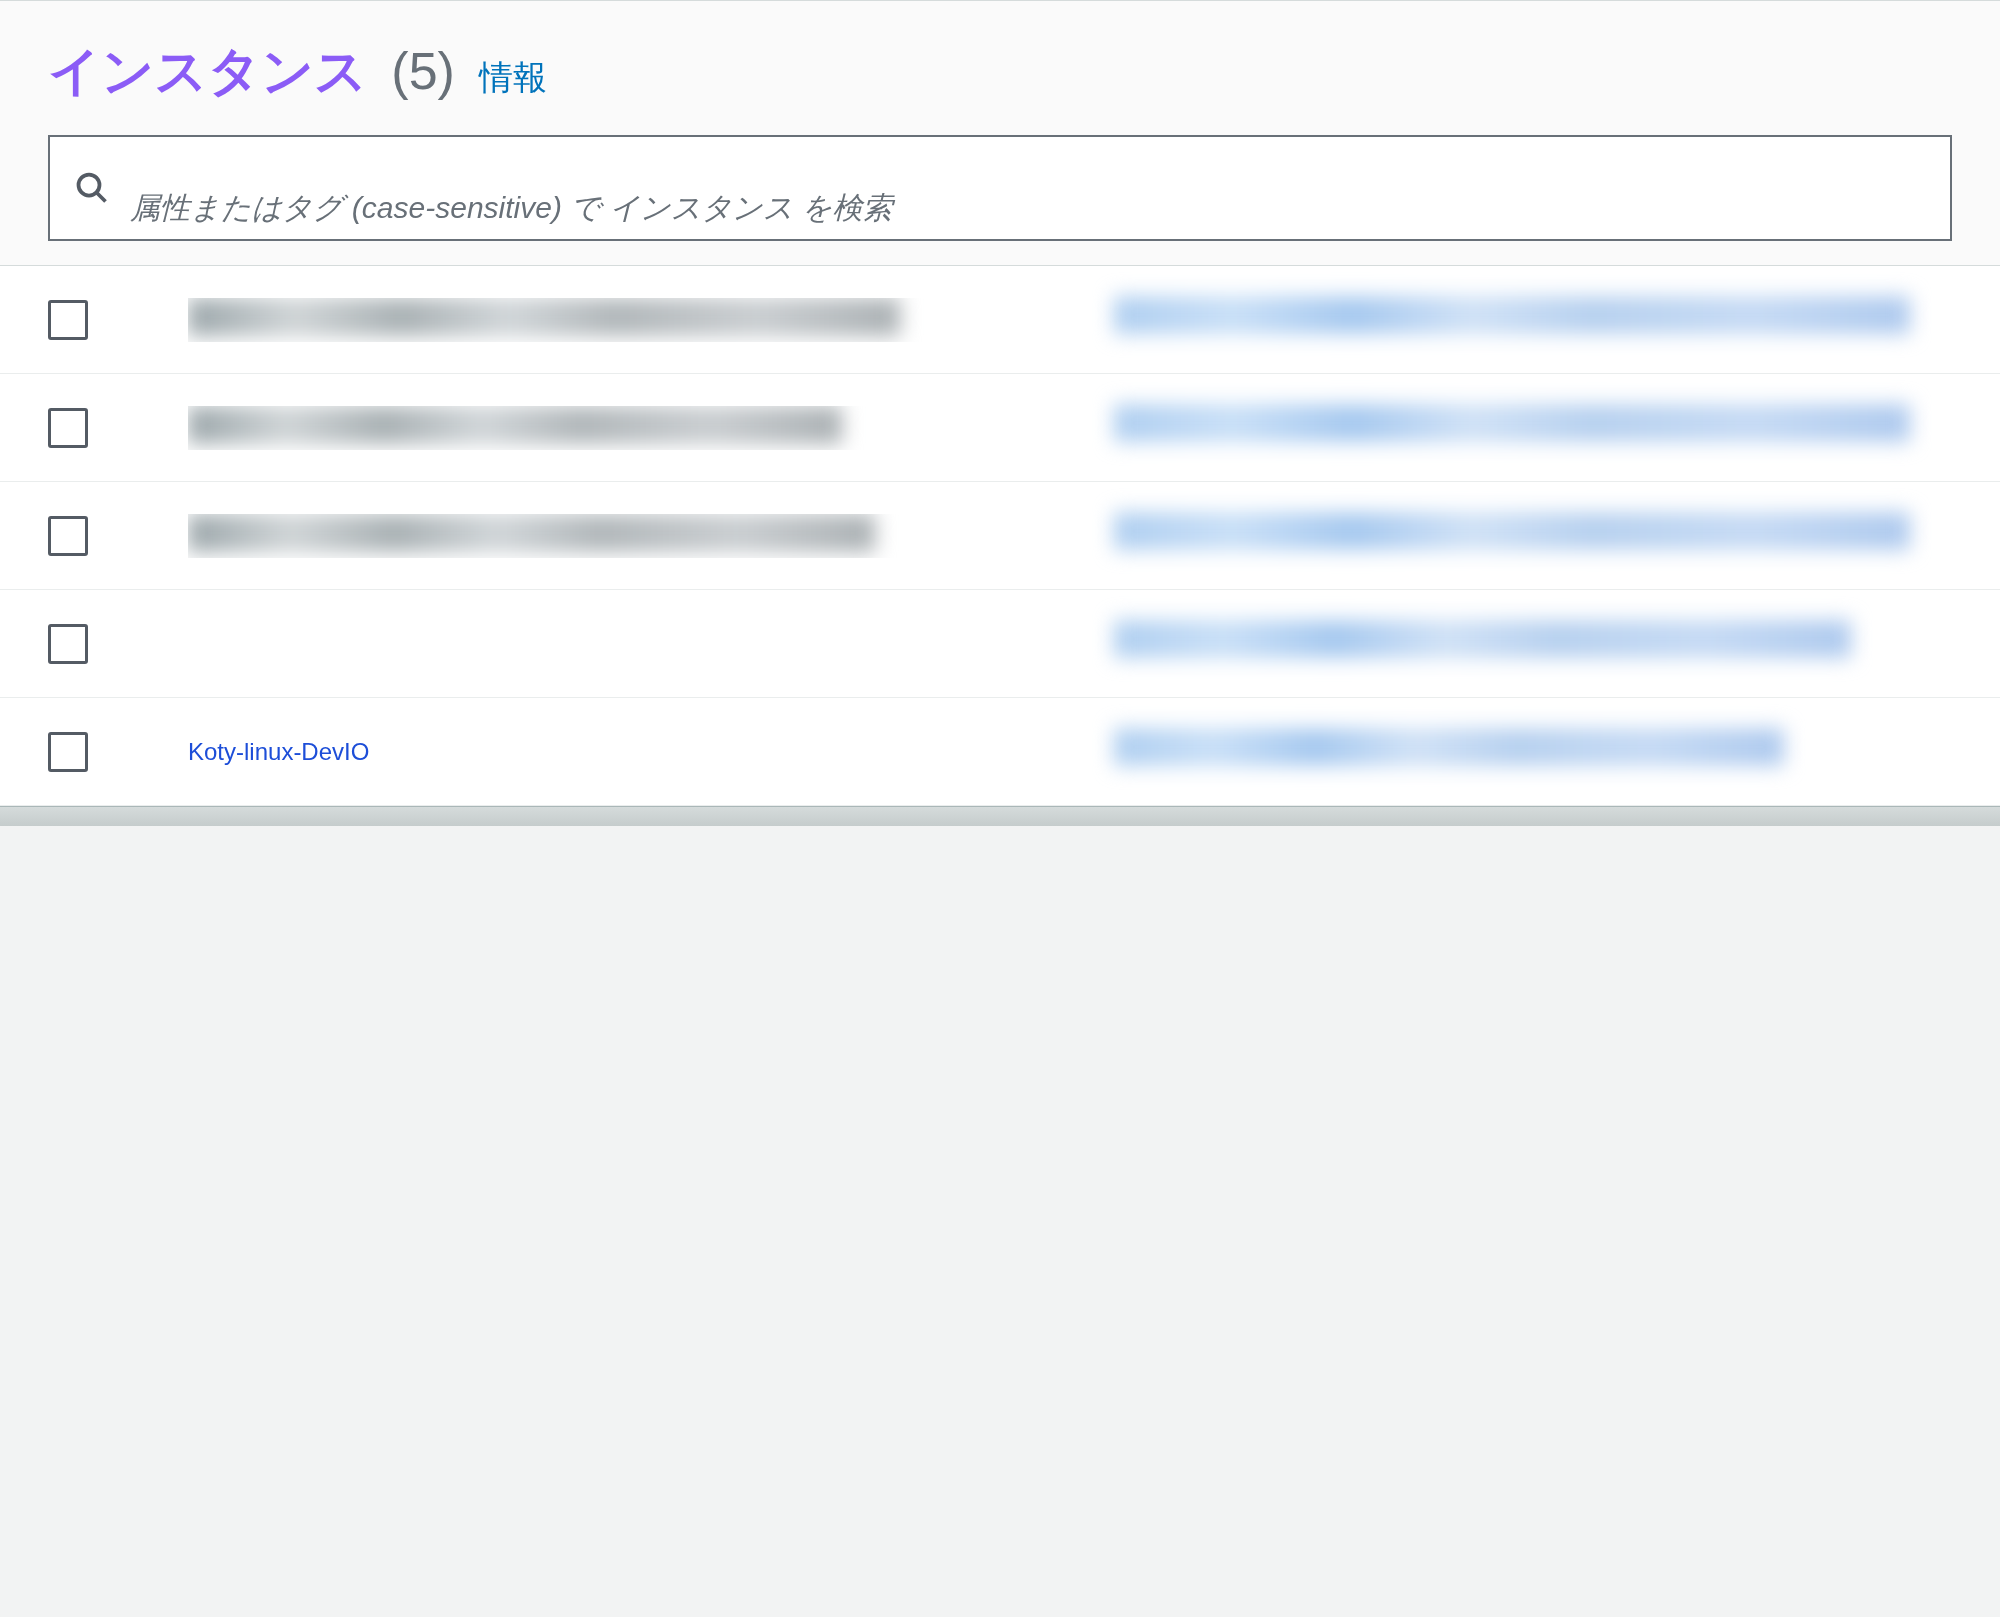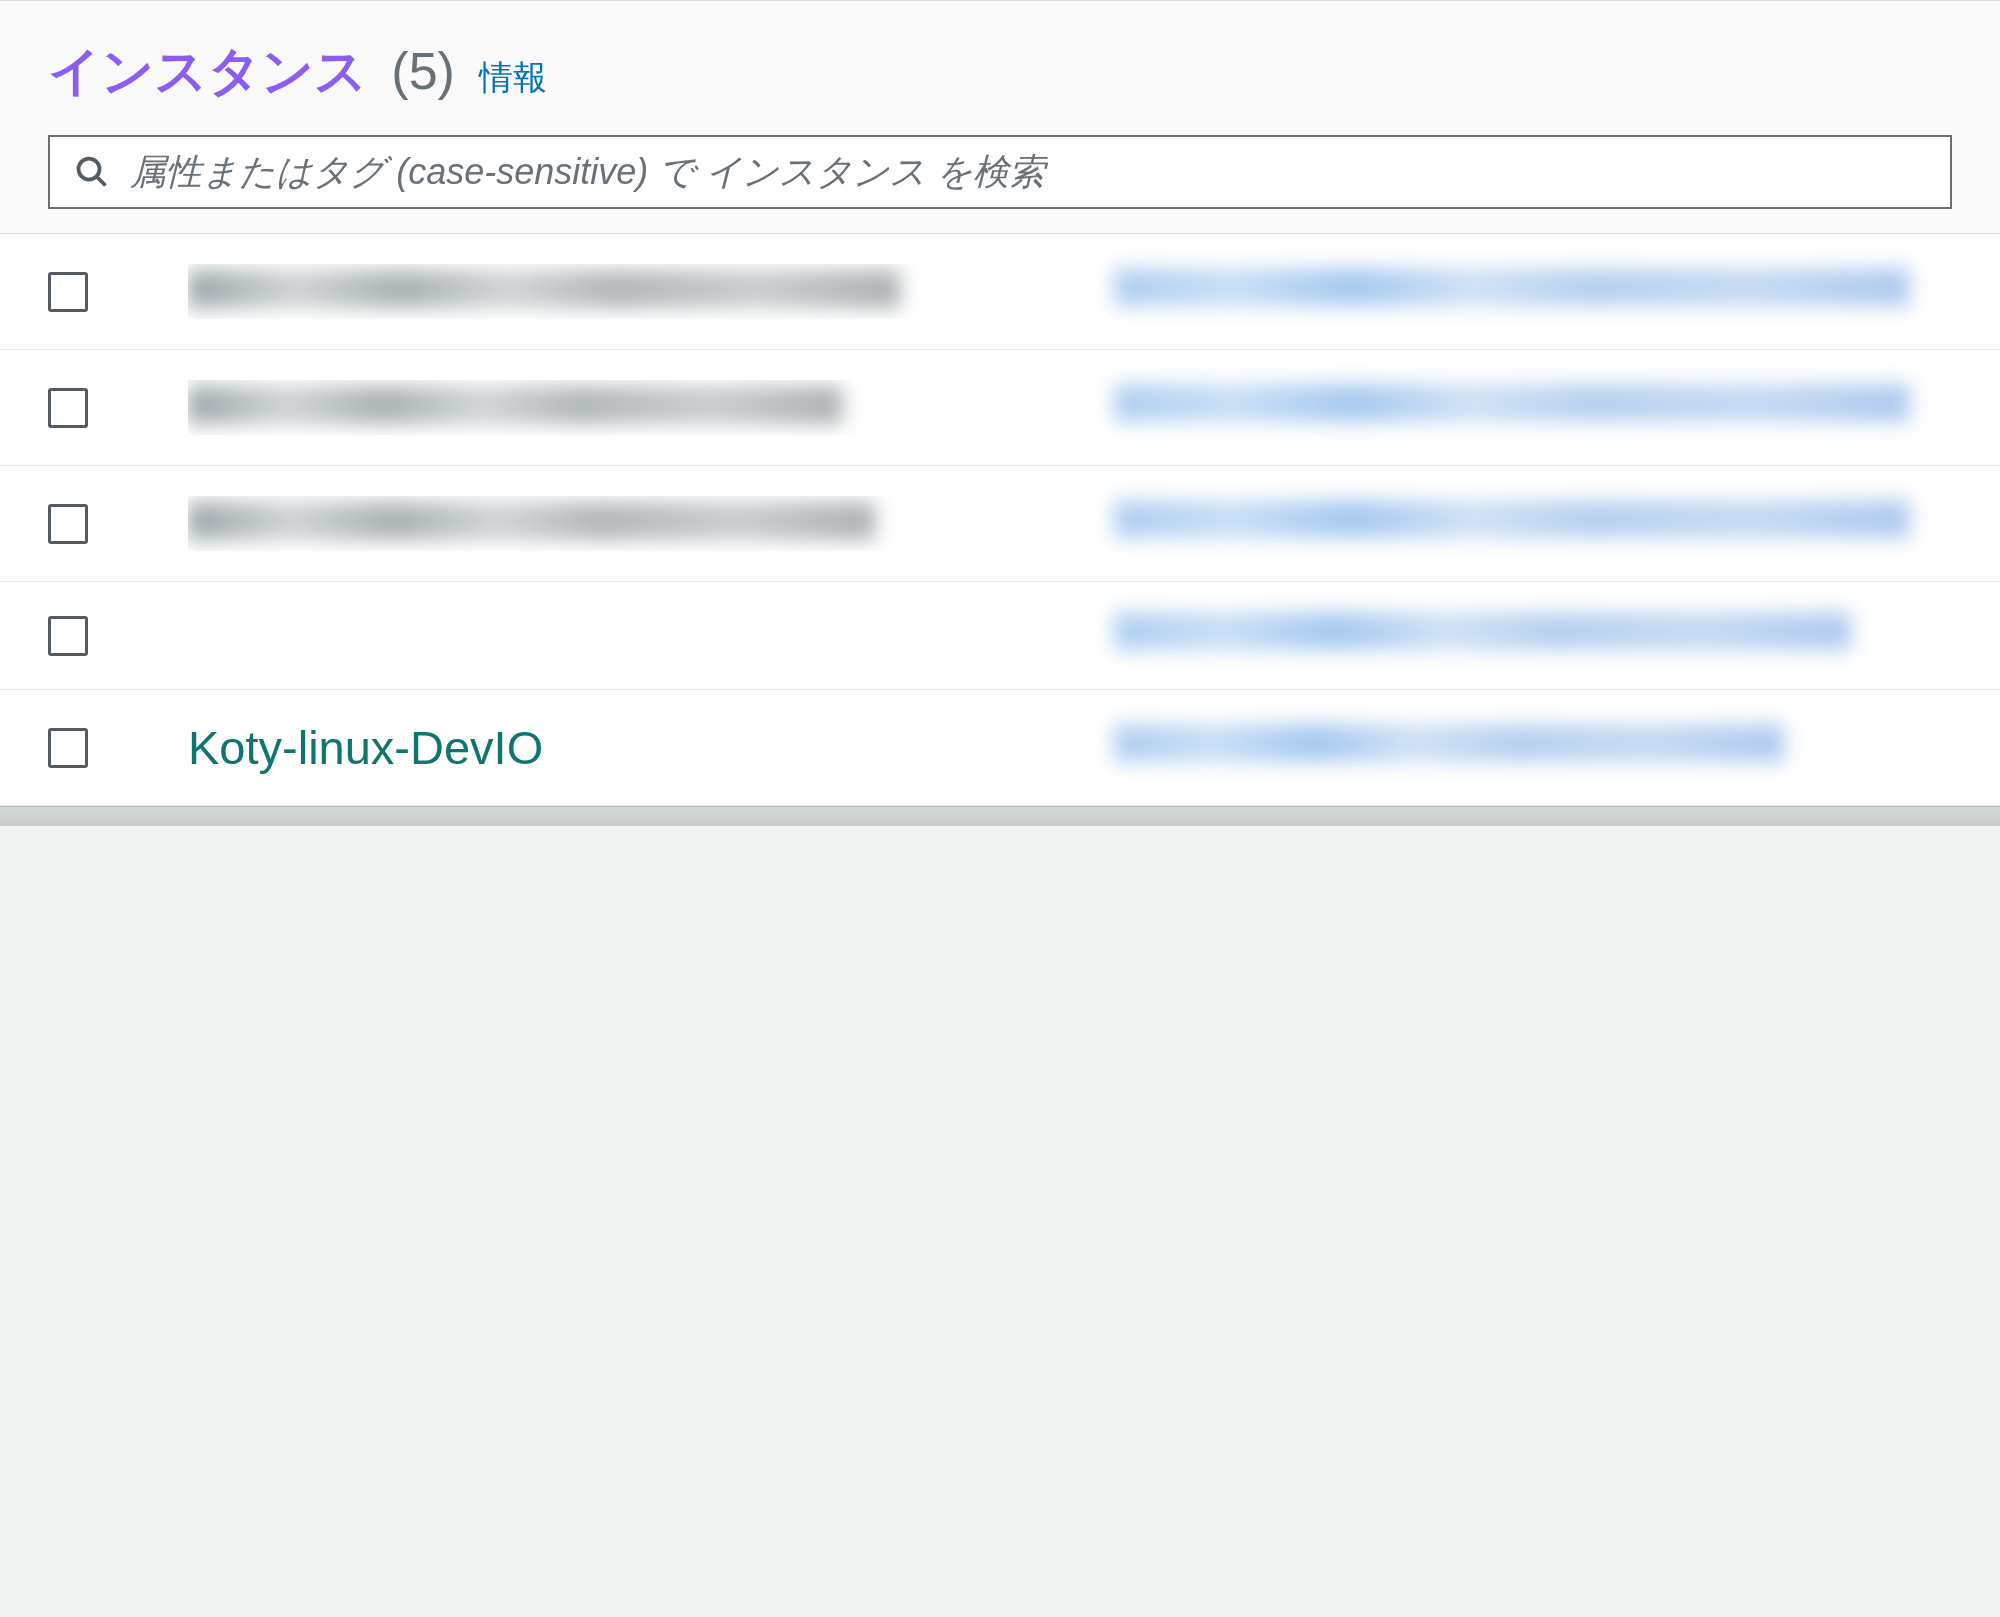--- a/index.html
+++ b/index.html
@@ -55,25 +55,26 @@
     }
     .search-icon {
       width: 36px;
       height: 36px;
       flex-shrink: 0;
     }
     .search-input {
       flex: 1;
       border: none;
       outline: none;
-      font-size: 36px;
+      font-size: 30px;
       font-style: italic;
       color: #687078;
       background: transparent;
       font-family: inherit;
+      margin-top: 40px;
     }
     .search-input::placeholder {
       color: #687078;
       font-style: italic;
     }
     .table-wrap {
       background: #ffffff;
       border-top: 1px solid #d5dbdb;
     }
     .table-header {
@@ -133,22 +134,22 @@
     .checkbox {
       width: 40px;
       height: 40px;
       border: 3px solid #545b64;
       border-radius: 3px;
       cursor: pointer;
       background: #ffffff;
     }
     .cell-name {
       flex: 1;
-      font-size: 47px;
-      color: #0f766e;
+      font-size: 24px;
+      color: #1d4ed8;
       padding-right: 40px;
       overflow: hidden;
       text-overflow: ellipsis;
       white-space: nowrap;
     }
     .cell-id {
       flex: 1;
       padding-left: 48px;
       font-size: 36px;
     }

